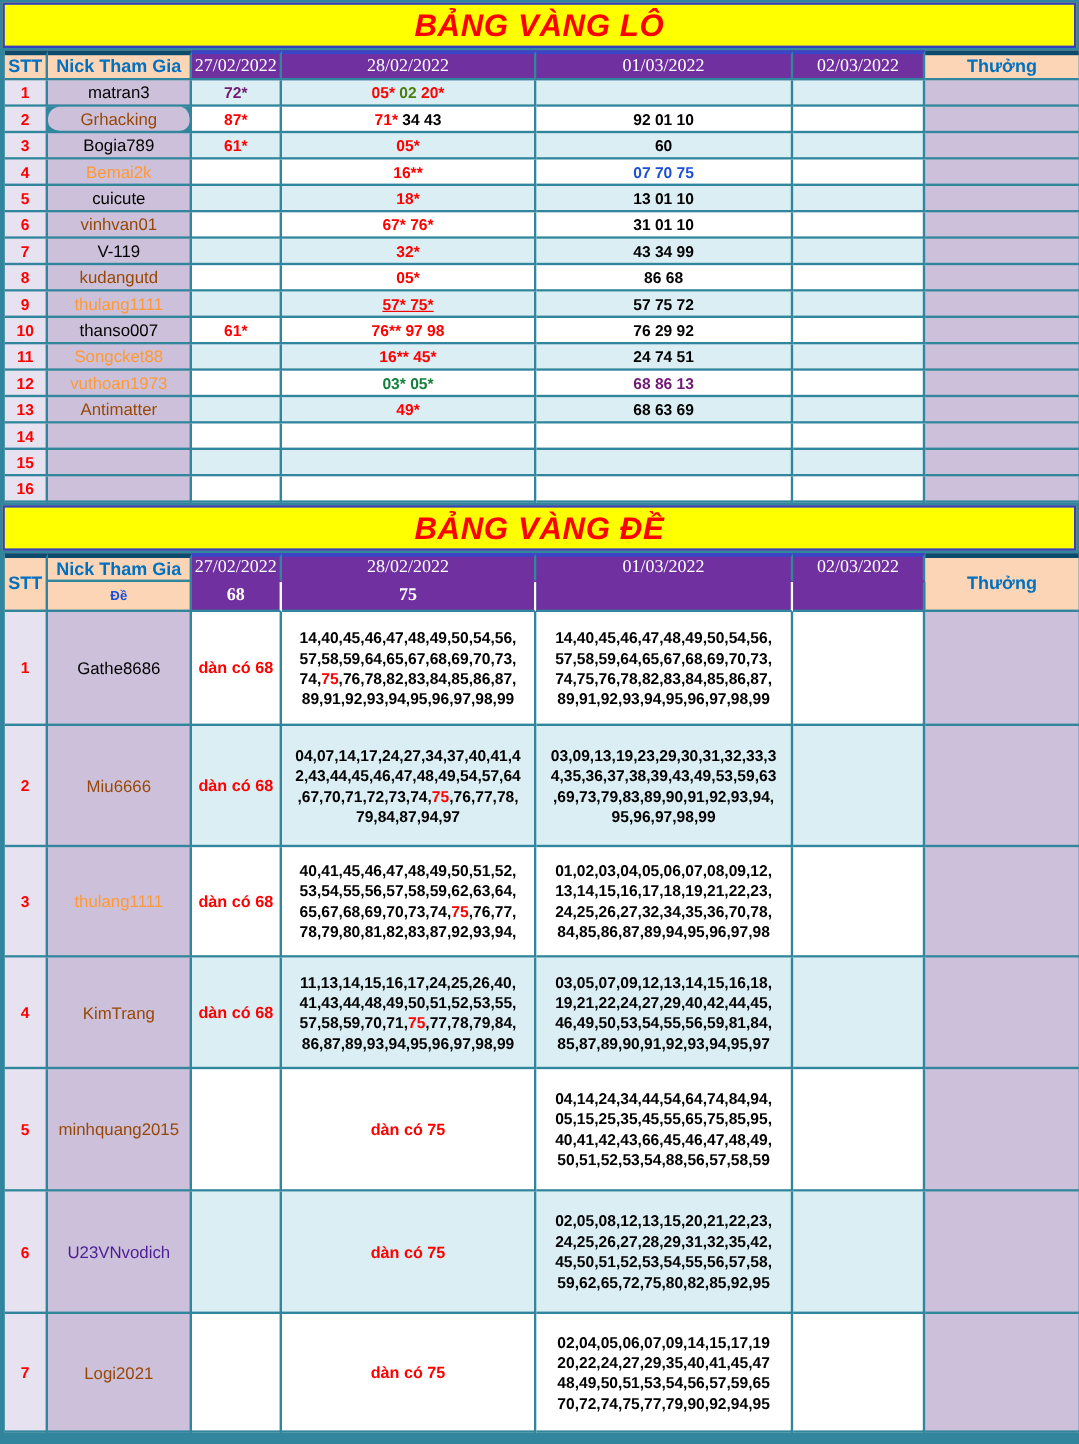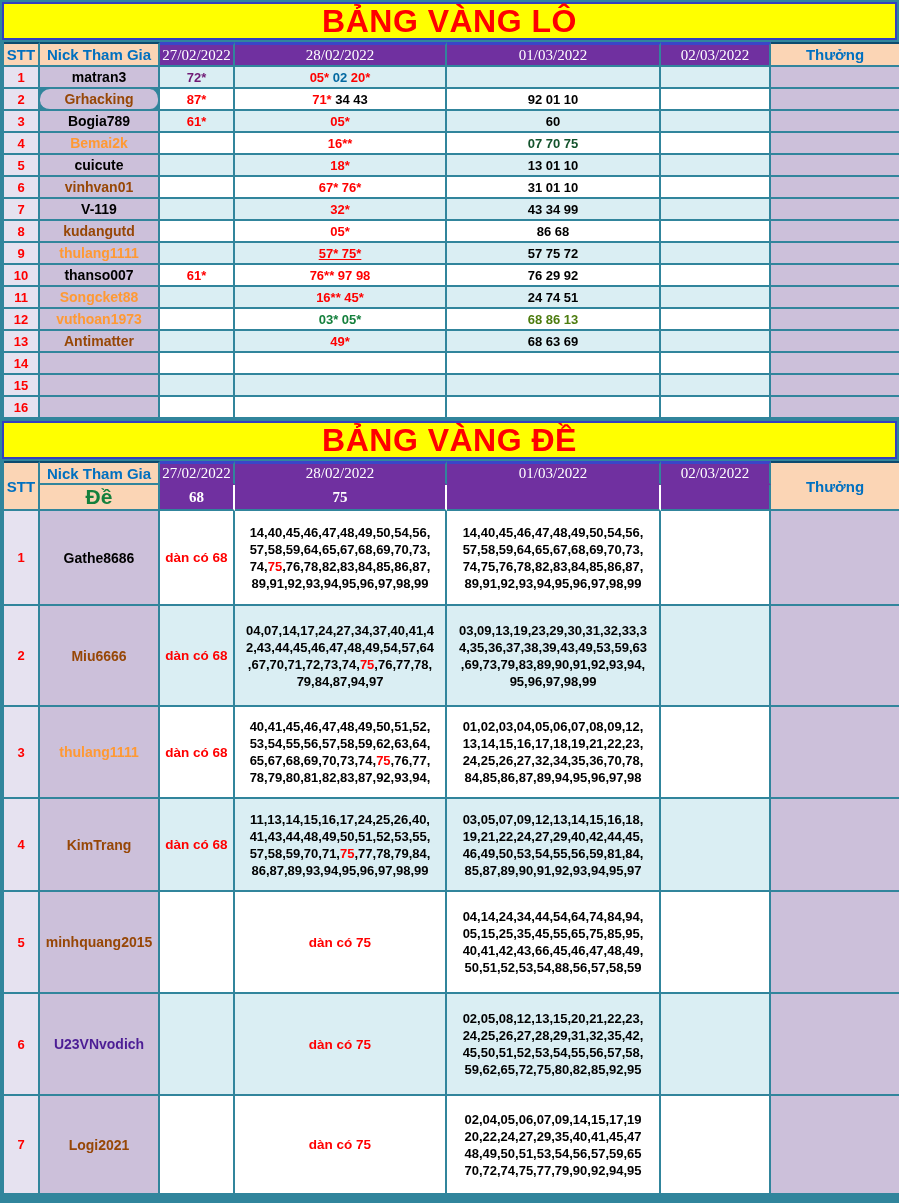--- a/index.html
+++ b/index.html
@@ -11,35 +11,35 @@
   }
   *{box-sizing:border-box;}
   .banner{
     margin:2px 2px 2px 2px;
     height:38px;
     background:#FFFF00;
     border:2px solid #3340C0;
     display:flex;align-items:center;justify-content:center;
   }
   .banner .title{
-    color:#FF0000;font-weight:bold;font-size:32px;letter-spacing:0.5px;
+    color:#FF0000;font-weight:bold;font-size:26px;letter-spacing:0.5px;font-style:italic;
   }
   table{
     border-collapse:separate;border-spacing:0;
     table-layout:fixed;width:897px;
     margin-left:2px;
     border-left:2px solid #31859C;
   }
   td{
     border-right:2px solid #31859C;
     border-bottom:2px solid #31859C;
     padding:0;text-align:center;vertical-align:middle;
     overflow:hidden;
   }
-  thead td{border-top:2px solid #0c4a6e;}
+  thead td{border-top:4px solid #0c4a6e;}
   td.peach{
     background:#FBD5B5;color:#0070C0;
     font-weight:bold;font-size:15px;
   }
   td.purple{
     background:#7030A0;color:#FFFFFF;
     font-family:"Liberation Serif",serif;
     font-size:15px;font-weight:normal;
     border-top:3px solid #3A46C8;
   }
@@ -47,26 +47,26 @@
   #de-table thead tr.date-row td.purple{border-bottom:2px solid #7030A0;}
   #de-table td.sub-purple{
     background:#7030A0;color:#FFFFFF;
     font-family:"Liberation Serif",serif;
     font-weight:bold;font-size:15px;
     border-top:0;
   }
   #de-table td.sub-white-sep{border-right:2px solid #FFFFFF;}
   #de-table td.sub-last{border-right:2px solid #31859C;}
   td.de-label{
-    background:#FBD5B5;color:#15803d;
-    font-weight:bold;font-size:21px;border-top:0;
+    background:#FBD5B5;color:#1d4ed8;
+    font-weight:bold;font-size:11px;border-top:0;
   }
   
   td.stt{background:#E6E2F0;color:#FF0000;font-weight:bold;font-size:13px;}
-  td.nick{background:#CCC0DA;font-weight:bold;font-size:14px;}
+  td.nick{background:#CCC0DA;font-weight:normal;font-size:14px;}
   td.reward{background:#CCC0DA;}
   td.val{font-weight:bold;font-size:13px;}
   #lo-table tbody tr{height:22px;}
   #lo-table thead tr{height:25px;}
   #de-table thead tr.date-row{height:24px;}
   #de-table thead tr.sub-row{height:25px;}
   #de-table td.val{font-size:13px;line-height:17px;padding:2px 1px;}
   #de-table td.dan{font-size:13.5px;}
   
   #lo-table tbody tr:nth-child(odd) td.tint{background:#DAEEF3;}
@@ -100,21 +100,21 @@
       <td class="purple">01/03/2022</td>
       <td class="purple">02/03/2022</td>
       <td class="peach">Thưởng</td>
     </tr>
   </thead>
   <tbody>
       <tr>
         <td class="stt">1</td>
         <td class="nick" style="color: rgb(0, 0, 0);">matran3</td>
         <td class="val tint"><span style="color: #701a75;">72*</span></td>
-        <td class="val tint"><span style="color: rgb(255, 0, 0);">05*</span><span style="color: #0369a1;"> 02 </span><span style="color: rgb(255, 0, 0);">20*</span></td>
+        <td class="val tint"><span style="color: rgb(255, 0, 0);">05*</span><span style="color: #4d7c0f;"> 02 </span><span style="color: rgb(255, 0, 0);">20*</span></td>
         <td class="val tint"></td>
         <td class="val tint"></td>
         <td class="reward"></td>
       </tr>
       <tr>
         <td class="stt">2</td>
         <td class="nick" style="color: rgb(151, 71, 6); border-radius: 10px;">Grhacking</td>
         <td class="val tint"><span style="color: rgb(255, 0, 0);">87*</span></td>
         <td class="val tint"><span style="color: rgb(255, 0, 0);">71*</span><span style="color: rgb(0, 0, 0);"> 34 43</span></td>
         <td class="val tint"><span style="color: rgb(0, 0, 0);">92 01 10</span></td>
@@ -128,21 +128,21 @@
         <td class="val tint"><span style="color: rgb(255, 0, 0);">05*</span></td>
         <td class="val tint"><span style="color: rgb(0, 0, 0);">60</span></td>
         <td class="val tint"></td>
         <td class="reward"></td>
       </tr>
       <tr>
         <td class="stt">4</td>
         <td class="nick" style="color: rgb(255, 153, 51);">Bemai2k</td>
         <td class="val tint"></td>
         <td class="val tint"><span style="color: rgb(255, 0, 0);">16**</span></td>
-        <td class="val tint"><span style="color: #14532d; margin-top: 15px;">07 70 75</span></td>
+        <td class="val tint"><span style="color: #1d4ed8; margin-top: 15px;">07 70 75</span></td>
         <td class="val tint"></td>
         <td class="reward"></td>
       </tr>
       <tr>
         <td class="stt">5</td>
         <td class="nick" style="color: rgb(0, 0, 0);">cuicute</td>
         <td class="val tint"></td>
         <td class="val tint"><span style="color: rgb(255, 0, 0);">18*</span></td>
         <td class="val tint"><span style="color: rgb(0, 0, 0);">13 01 10</span></td>
         <td class="val tint"></td>
@@ -200,21 +200,21 @@
         <td class="val tint"><span style="color: rgb(255, 0, 0);">16** 45*</span></td>
         <td class="val tint"><span style="color: rgb(0, 0, 0);">24 74 51</span></td>
         <td class="val tint"></td>
         <td class="reward"></td>
       </tr>
       <tr>
         <td class="stt">12</td>
         <td class="nick" style="color: rgb(255, 153, 51);">vuthoan1973</td>
         <td class="val tint"></td>
         <td class="val tint"><span style="color: #15803d;">03* 05*</span></td>
-        <td class="val tint"><span style="color: #4d7c0f; text-align: right;">68 86 13</span></td>
+        <td class="val tint"><span style="color: #701a75; text-align: right;">68 86 13</span></td>
         <td class="val tint"></td>
         <td class="reward"></td>
       </tr>
       <tr>
         <td class="stt">13</td>
         <td class="nick" style="color: rgb(151, 71, 6);">Antimatter</td>
         <td class="val tint"></td>
         <td class="val tint"><span style="color: rgb(255, 0, 0);">49*</span></td>
         <td class="val tint"><span style="color: rgb(0, 0, 0);">68 63 69</span></td>
         <td class="val tint"></td>

